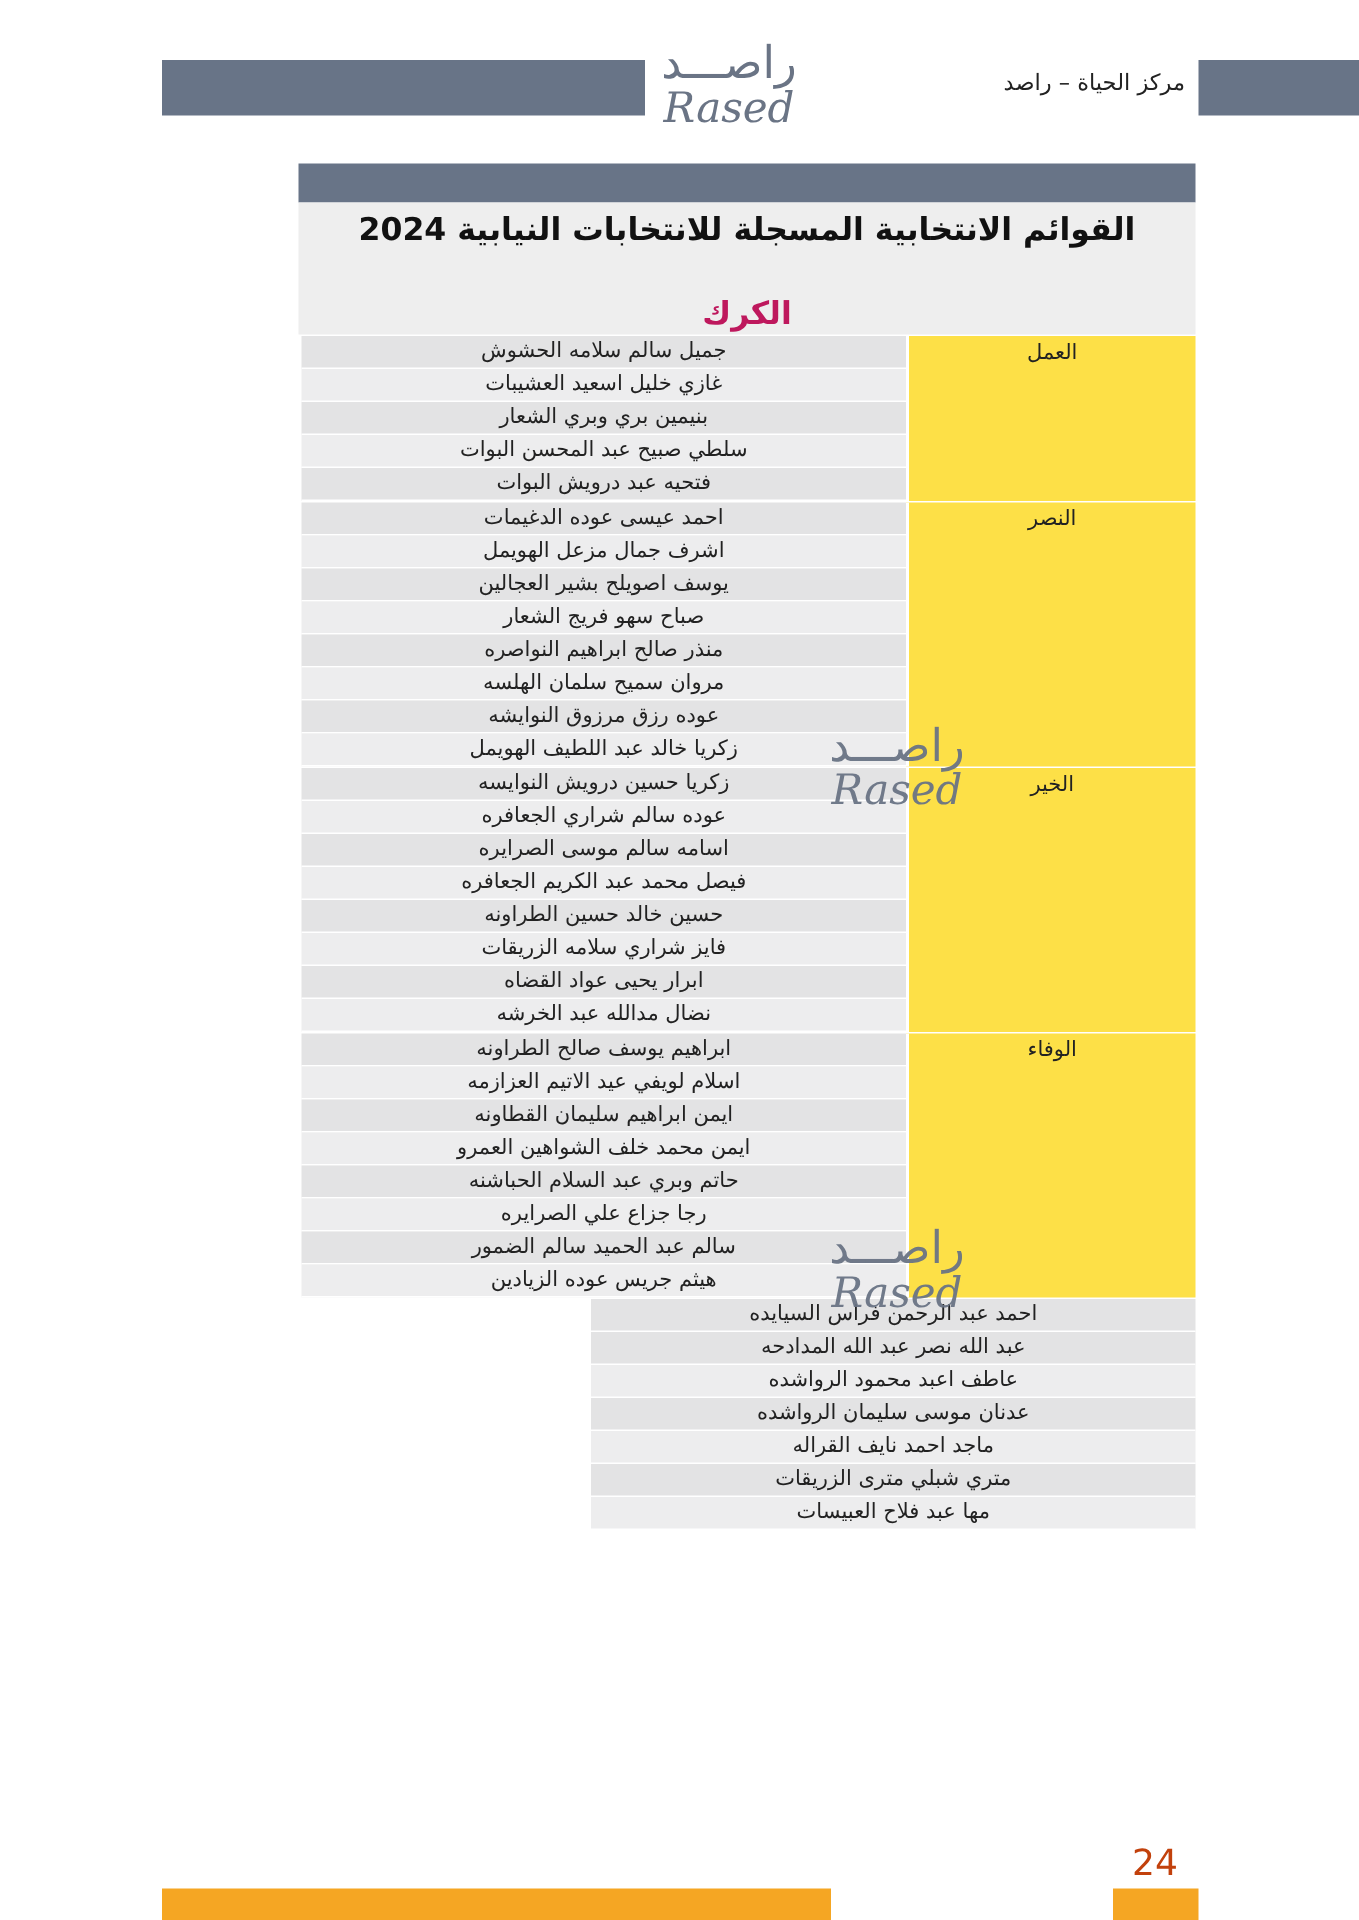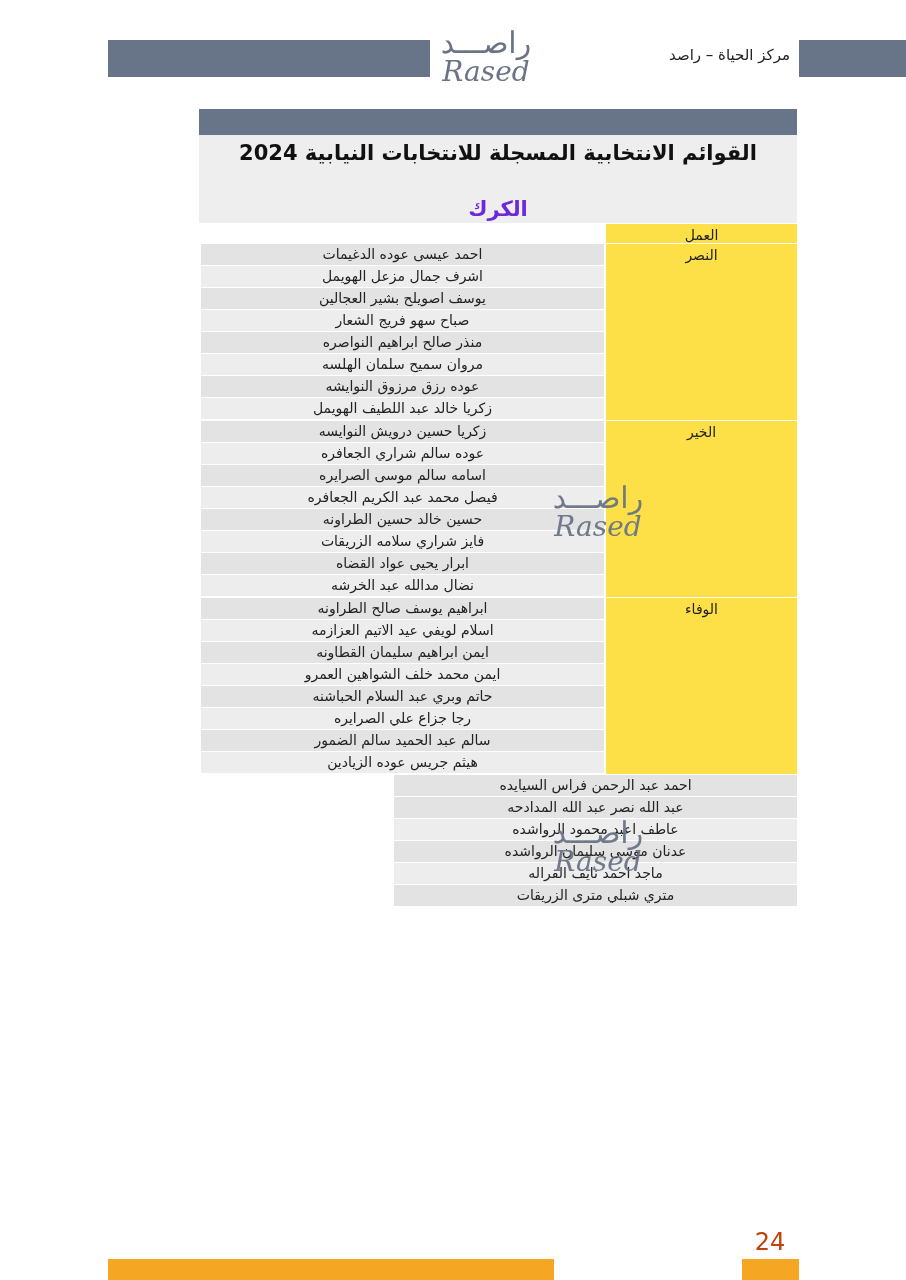--- a/index.html
+++ b/index.html
@@ -15,21 +15,21 @@
   .logo .en { font-size:28px; line-height:28px; font-style:italic; font-family:"DejaVu Serif", serif; }
   .logo-top { left:436px; top:28px; width:100px; }
   .wm { left:548px; width:100px; opacity:0.95; }
   .wm1 { top:483px; }
   .wm2 { top:818px; }
 
   .table-wrap { position:absolute; left:199px; top:109px; width:598px; }
   .table-topbar { height:26px; background:#687487; }
   .title-block { background:#eeeeee; height:88px; position:relative; direction:rtl; }
   .title-main { position:absolute; top:6px; left:0; right:0; text-align:center; font-size:21px; font-weight:bold; color:#111; }
-  .title-sub { position:absolute; top:62px; left:0; right:0; text-align:center; font-size:21px; font-weight:bold; color:#6d28d9; }
+  .title-sub { position:absolute; top:62px; left:0; right:0; text-align:center; font-size:21px; font-weight:bold; color:#be185d; }
   .group { display:flex; flex-direction:row-reverse; border-top:1px solid #fff; }
   .list-cell { width:193px; background:#fde047; border-left:2px solid #fff; direction:rtl; text-align:center; font-size:14px; color:#222; padding-top:3px; box-sizing:border-box; }
   .names { width:403px; }
   .name-row { height:21px; line-height:21px; text-align:center; direction:rtl; font-size:14px; color:#222; border-bottom:1px solid #fff; }
   .name-row.odd { background:#e3e3e4; }
   .name-row.even { background:#ededee; }
 
   .page-num { position:absolute; left:742px; top:1228px; width:56px; text-align:center; font-size:24px; color:#c2410c; }
   .foot-bar-left { position:absolute; left:108px; top:1259px; width:446px; height:21px; background:#f5a623; }
   .foot-bar-right { position:absolute; left:742px; top:1259px; width:57px; height:21px; background:#f5a623; }
@@ -47,20 +47,27 @@
 
 <div class="table-wrap">
   <div class="table-topbar"></div>
   <div class="title-block">
     <div class="title-main">القوائم الانتخابية المسجلة للانتخابات النيابية 2024</div>
     <div class="title-sub">الكرك</div>
   </div>
   <div id="groups">
       <div class="group">
         <div class="list-cell">العمل</div>
+        <div class="names">
+          <div class="name-row odd">جميل سالم سلامه الحشوش</div>
+          <div class="name-row even">غازي خليل اسعيد العشيبات</div>
+          <div class="name-row odd">بنيمين بري وبري الشعار</div>
+          <div class="name-row even">سلطي صبيح عبد المحسن البوات</div>
+          <div class="name-row odd">فتحيه عبد درويش البوات</div>
+        </div>
       </div>
       <div class="group">
         <div class="list-cell">النصر</div>
         <div class="names">
           <div class="name-row odd">احمد عيسى عوده الدغيمات</div>
           <div class="name-row even">اشرف جمال مزعل الهويمل</div>
           <div class="name-row odd">يوسف اصويلح بشير العجالين</div>
           <div class="name-row even">صباح سهو فريج الشعار</div>
           <div class="name-row odd">منذر صالح ابراهيم النواصره</div>
           <div class="name-row even">مروان سميح سلمان الهلسه</div>
@@ -95,20 +102,21 @@
         </div>
       </div>
       <div class="group">
         <div class="names">
           <div class="name-row odd">احمد عبد الرحمن فراس السيايده</div>
           <div class="name-row odd">عبد الله نصر عبد الله المدادحه</div>
           <div class="name-row even">عاطف اعبد محمود الرواشده</div>
           <div class="name-row odd">عدنان موسى سليمان الرواشده</div>
           <div class="name-row even">ماجد احمد نايف القراله</div>
           <div class="name-row odd">متري شبلي مترى الزريقات</div>
+          <div class="name-row even">مها عبد فلاح العبيسات</div>
         </div>
       </div>
     </div>
 </div>
 
 <div class="logo wm wm1">
   <div class="ar">راصـــد</div>
   <div class="en">Rased</div>
 </div>
 <div class="logo wm wm2">

